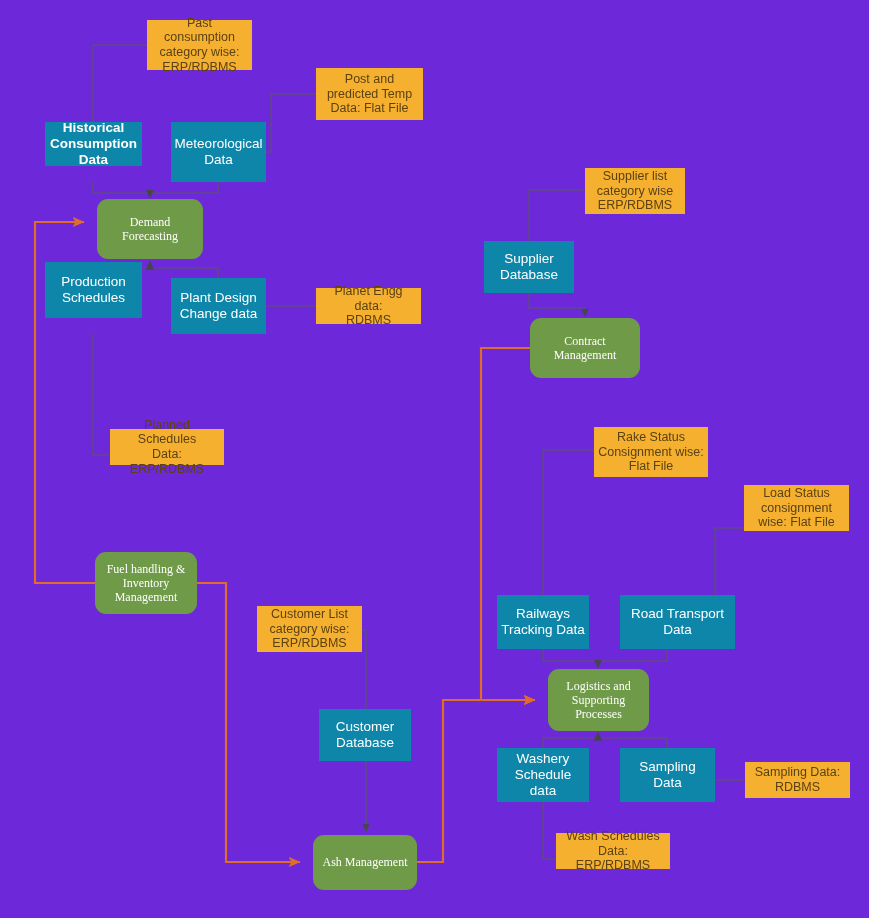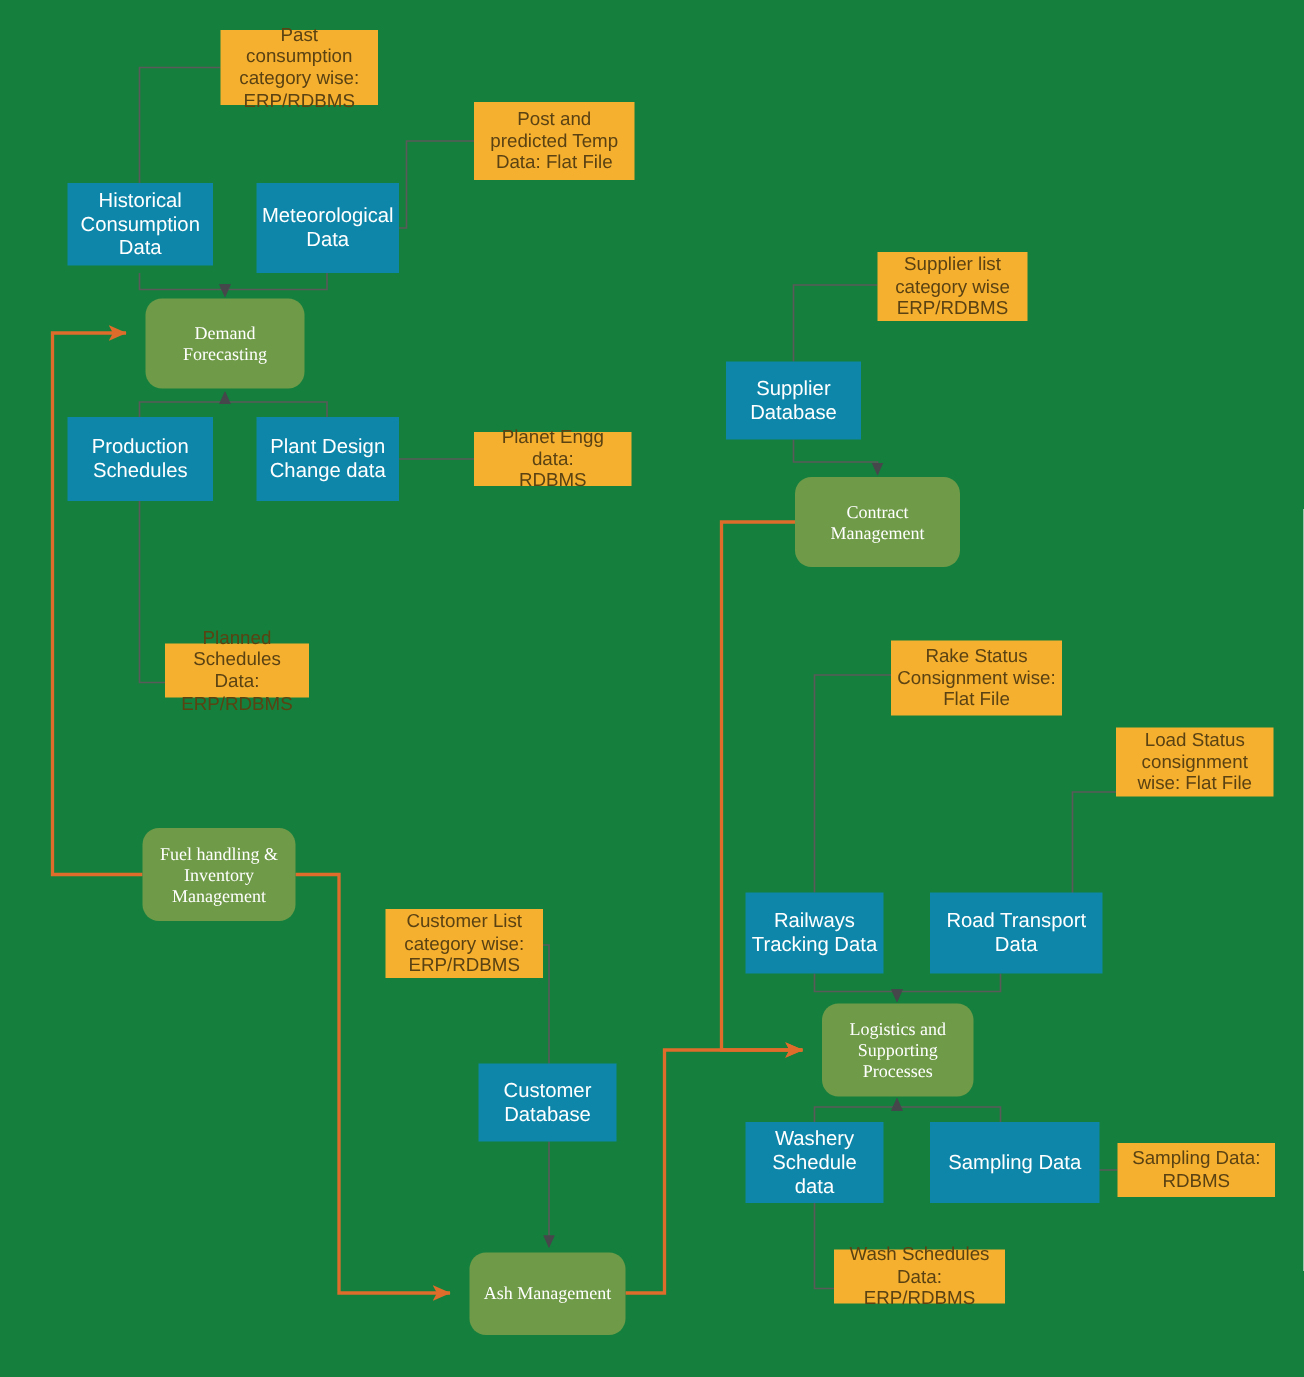--- a/index.html
+++ b/index.html
@@ -7,21 +7,21 @@
     padding: 0;
     background: #ffffff;
   }
   body {
     font-family: "Liberation Sans", sans-serif;
   }
   #canvas {
     position: relative;
     width: 869px;
     height: 918px;
-    background: #15803d;
+    background: #6d28d9;
     overflow: hidden;
   }
   #wires {
     position: absolute;
     left: 0; top: 0;
     width: 869px;
     height: 918px;
     pointer-events: none;
   }
   .node {
@@ -124,34 +124,34 @@
     </g>
   </svg>
 
   <div id="nodes">
       <div class="node orange" style="left: 147px; top: 20px; width: 105px; height: 50px;">Past consumption
 category wise:
 ERP/RDBMS</div>
       <div class="node orange" style="left: 316px; top: 68px; width: 107px; height: 52px;">Post and
 predicted Temp
 Data: Flat File</div>
-      <div class="node blue" style="left: 45px; top: 122px; width: 97px; height: 55px;">Historical
+      <div class="node blue" style="left: 45px; top: 122px; width: 97px; height: 44px; font-weight: bold;">Historical
 Consumption
 Data</div>
       <div class="node blue" style="left: 171px; top: 122px; width: 95px; height: 60px;">Meteorological
 Data</div>
       <div class="node green" style="left: 97px; top: 199px; width: 106px; height: 60px;">Demand
 Forecasting</div>
-      <div class="node blue" style="left: 45px; top: 278px; width: 97px; height: 56px;">Production
+      <div class="node blue" style="left: 45px; top: 262px; width: 97px; height: 56px;">Production
 Schedules</div>
       <div class="node blue" style="left: 171px; top: 278px; width: 95px; height: 56px;">Plant Design
 Change data</div>
       <div class="node orange" style="left: 316px; top: 288px; width: 105px; height: 36px;">Planet Engg data:
 RDBMS</div>
-      <div class="node orange" style="left: 110px; top: 429px; width: 96px; height: 36px;">Planned Schedules
+      <div class="node orange" style="left: 110px; top: 429px; width: 114px; height: 36px;">Planned Schedules
 Data: ERP/RDBMS</div>
       <div class="node orange" style="left: 585px; top: 168px; width: 100px; height: 46px;">Supplier list
 category wise
 ERP/RDBMS</div>
       <div class="node blue" style="left: 484px; top: 241px; width: 90px; height: 52px;">Supplier
 Database</div>
       <div class="node green" style="left: 530px; top: 318px; width: 110px; height: 60px;">Contract
 Management</div>
       <div class="node orange" style="left: 594px; top: 427px; width: 114px; height: 50px;">Rake Status
 Consignment wise:
@@ -169,21 +169,21 @@
 Tracking Data</div>
       <div class="node blue" style="left: 620px; top: 595px; width: 115px; height: 54px;">Road Transport
 Data</div>
       <div class="node green" style="left: 548px; top: 669px; width: 101px; height: 62px;">Logistics and
 Supporting
 Processes</div>
       <div class="node blue" style="left: 319px; top: 709px; width: 92px; height: 52px;">Customer
 Database</div>
       <div class="node blue" style="left: 497px; top: 748px; width: 92px; height: 54px;">Washery
 Schedule data</div>
-      <div class="node blue" style="left: 620px; top: 748px; width: 113px; height: 54px;">Sampling Data</div>
+      <div class="node blue" style="left: 620px; top: 748px; width: 95px; height: 54px;">Sampling Data</div>
       <div class="node orange" style="left: 745px; top: 762px; width: 105px; height: 36px;">Sampling Data:
 RDBMS</div>
       <div class="node orange" style="left: 556px; top: 833px; width: 114px; height: 36px;">Wash Schedules
 Data: ERP/RDBMS</div>
       <div class="node green" style="left: 313px; top: 835px; width: 104px; height: 55px;">Ash Management</div>
     </div>
 
 </div>
 
 </body></html>

